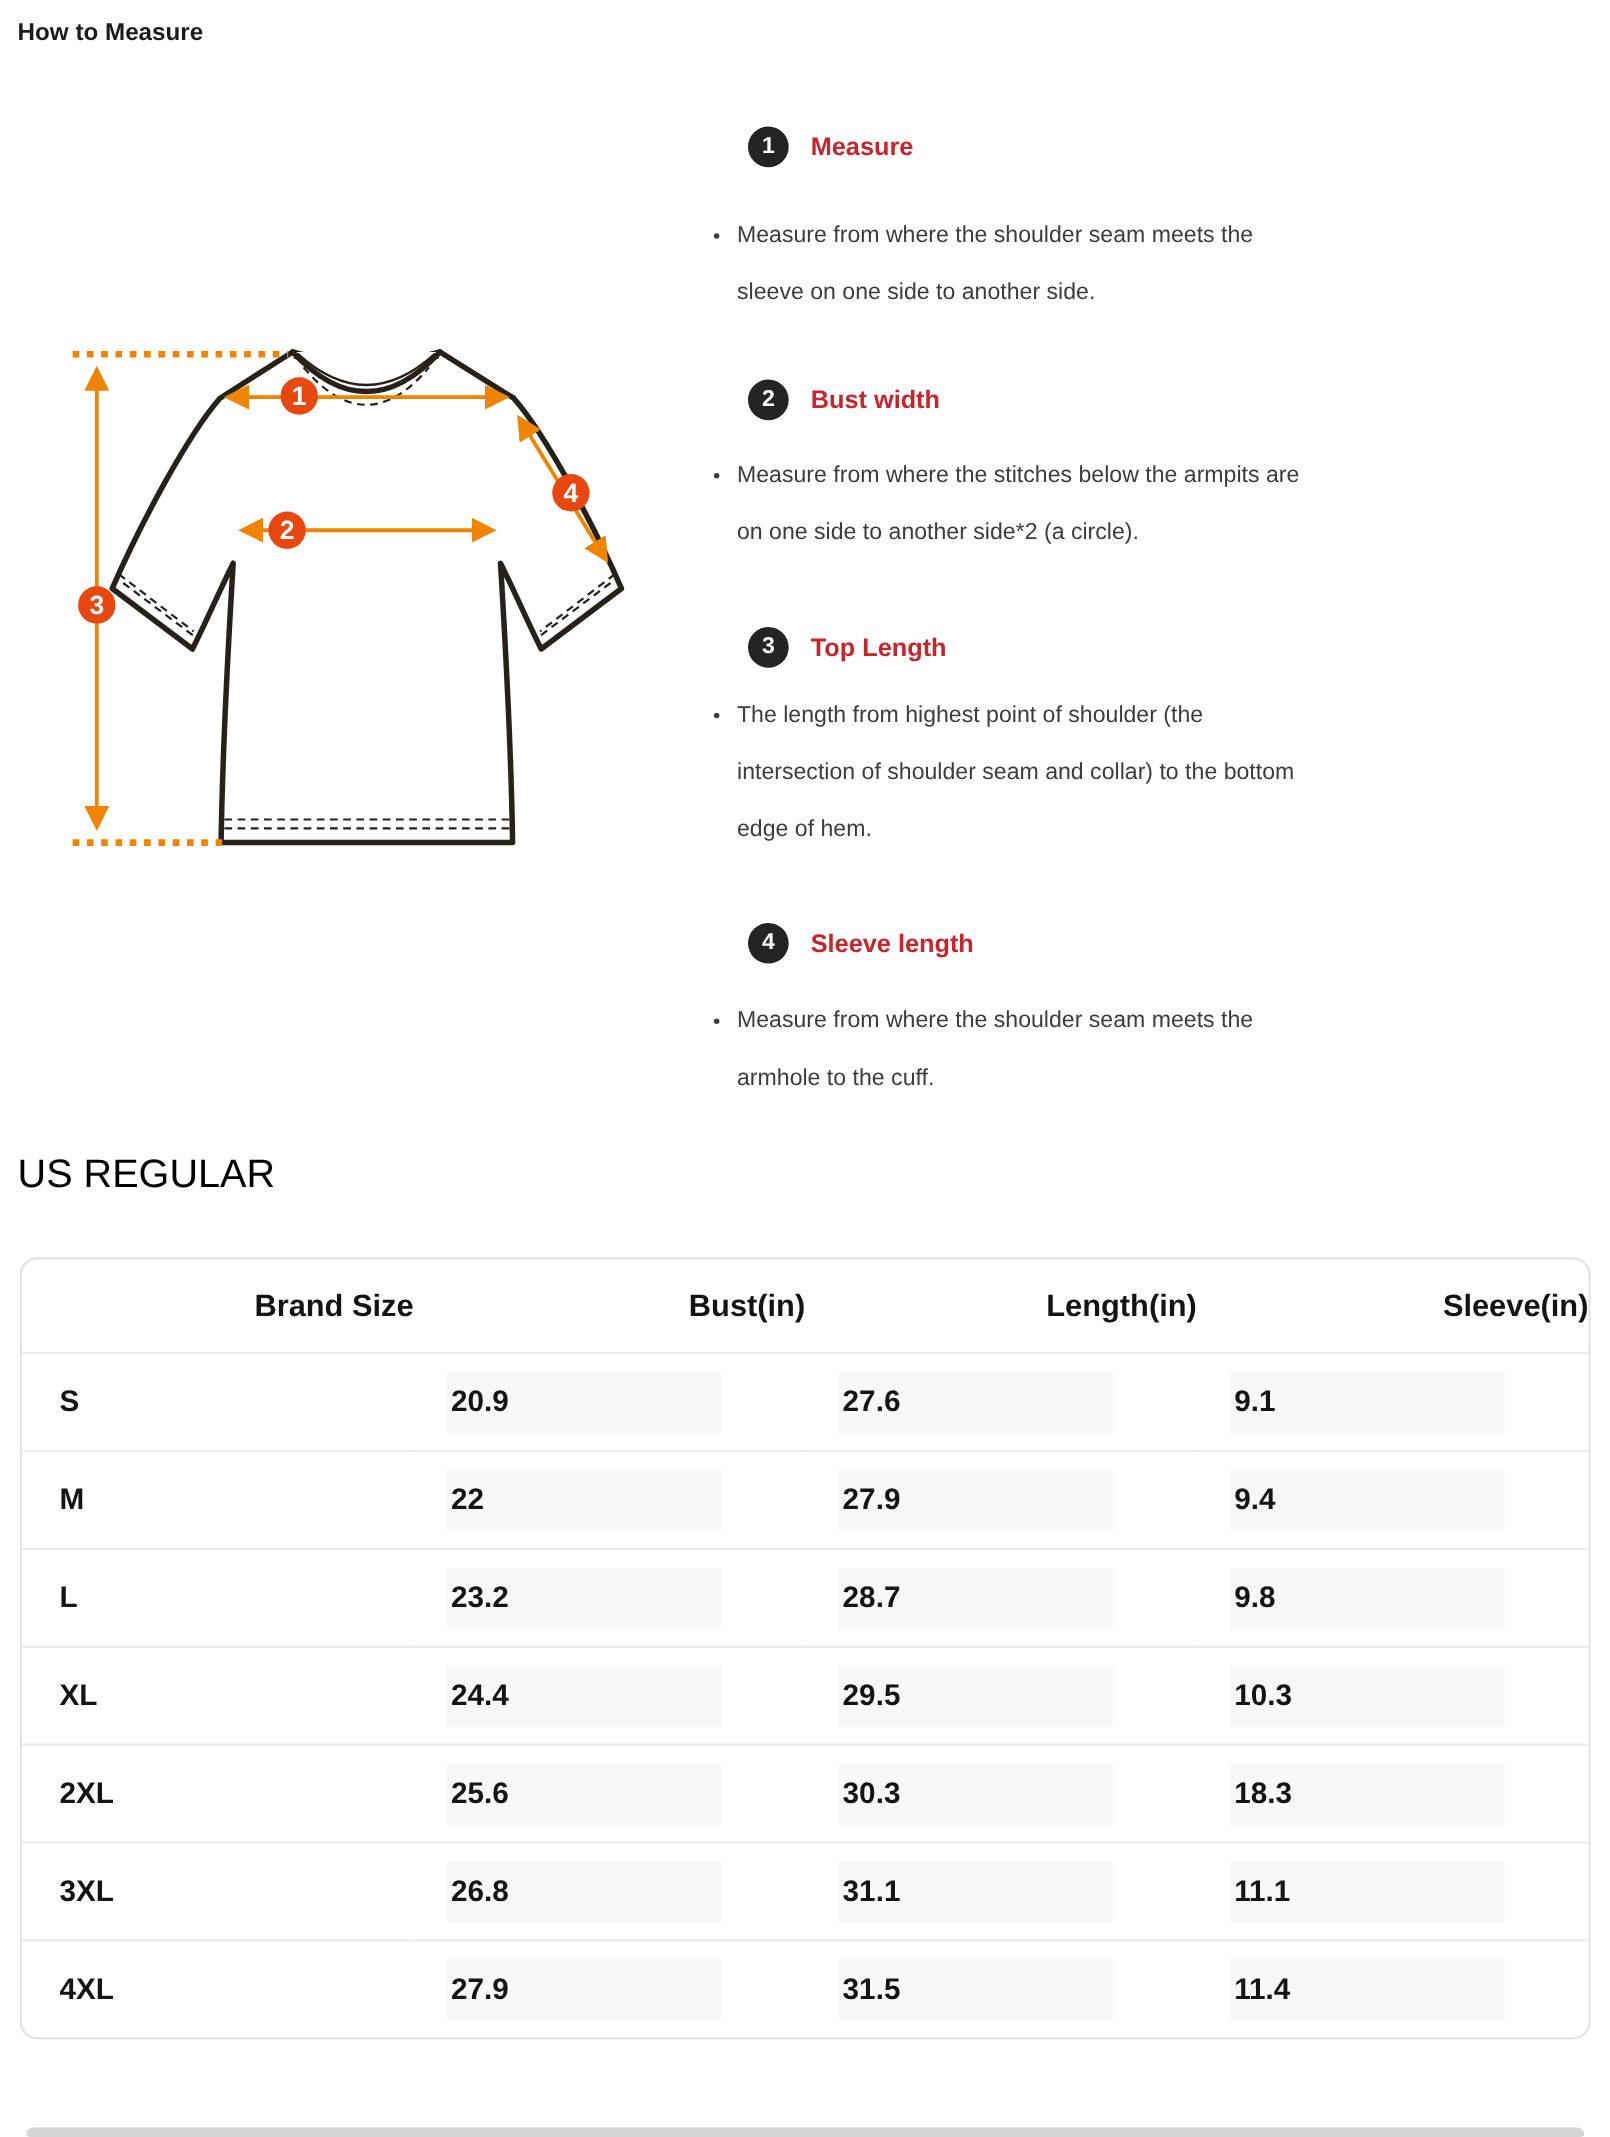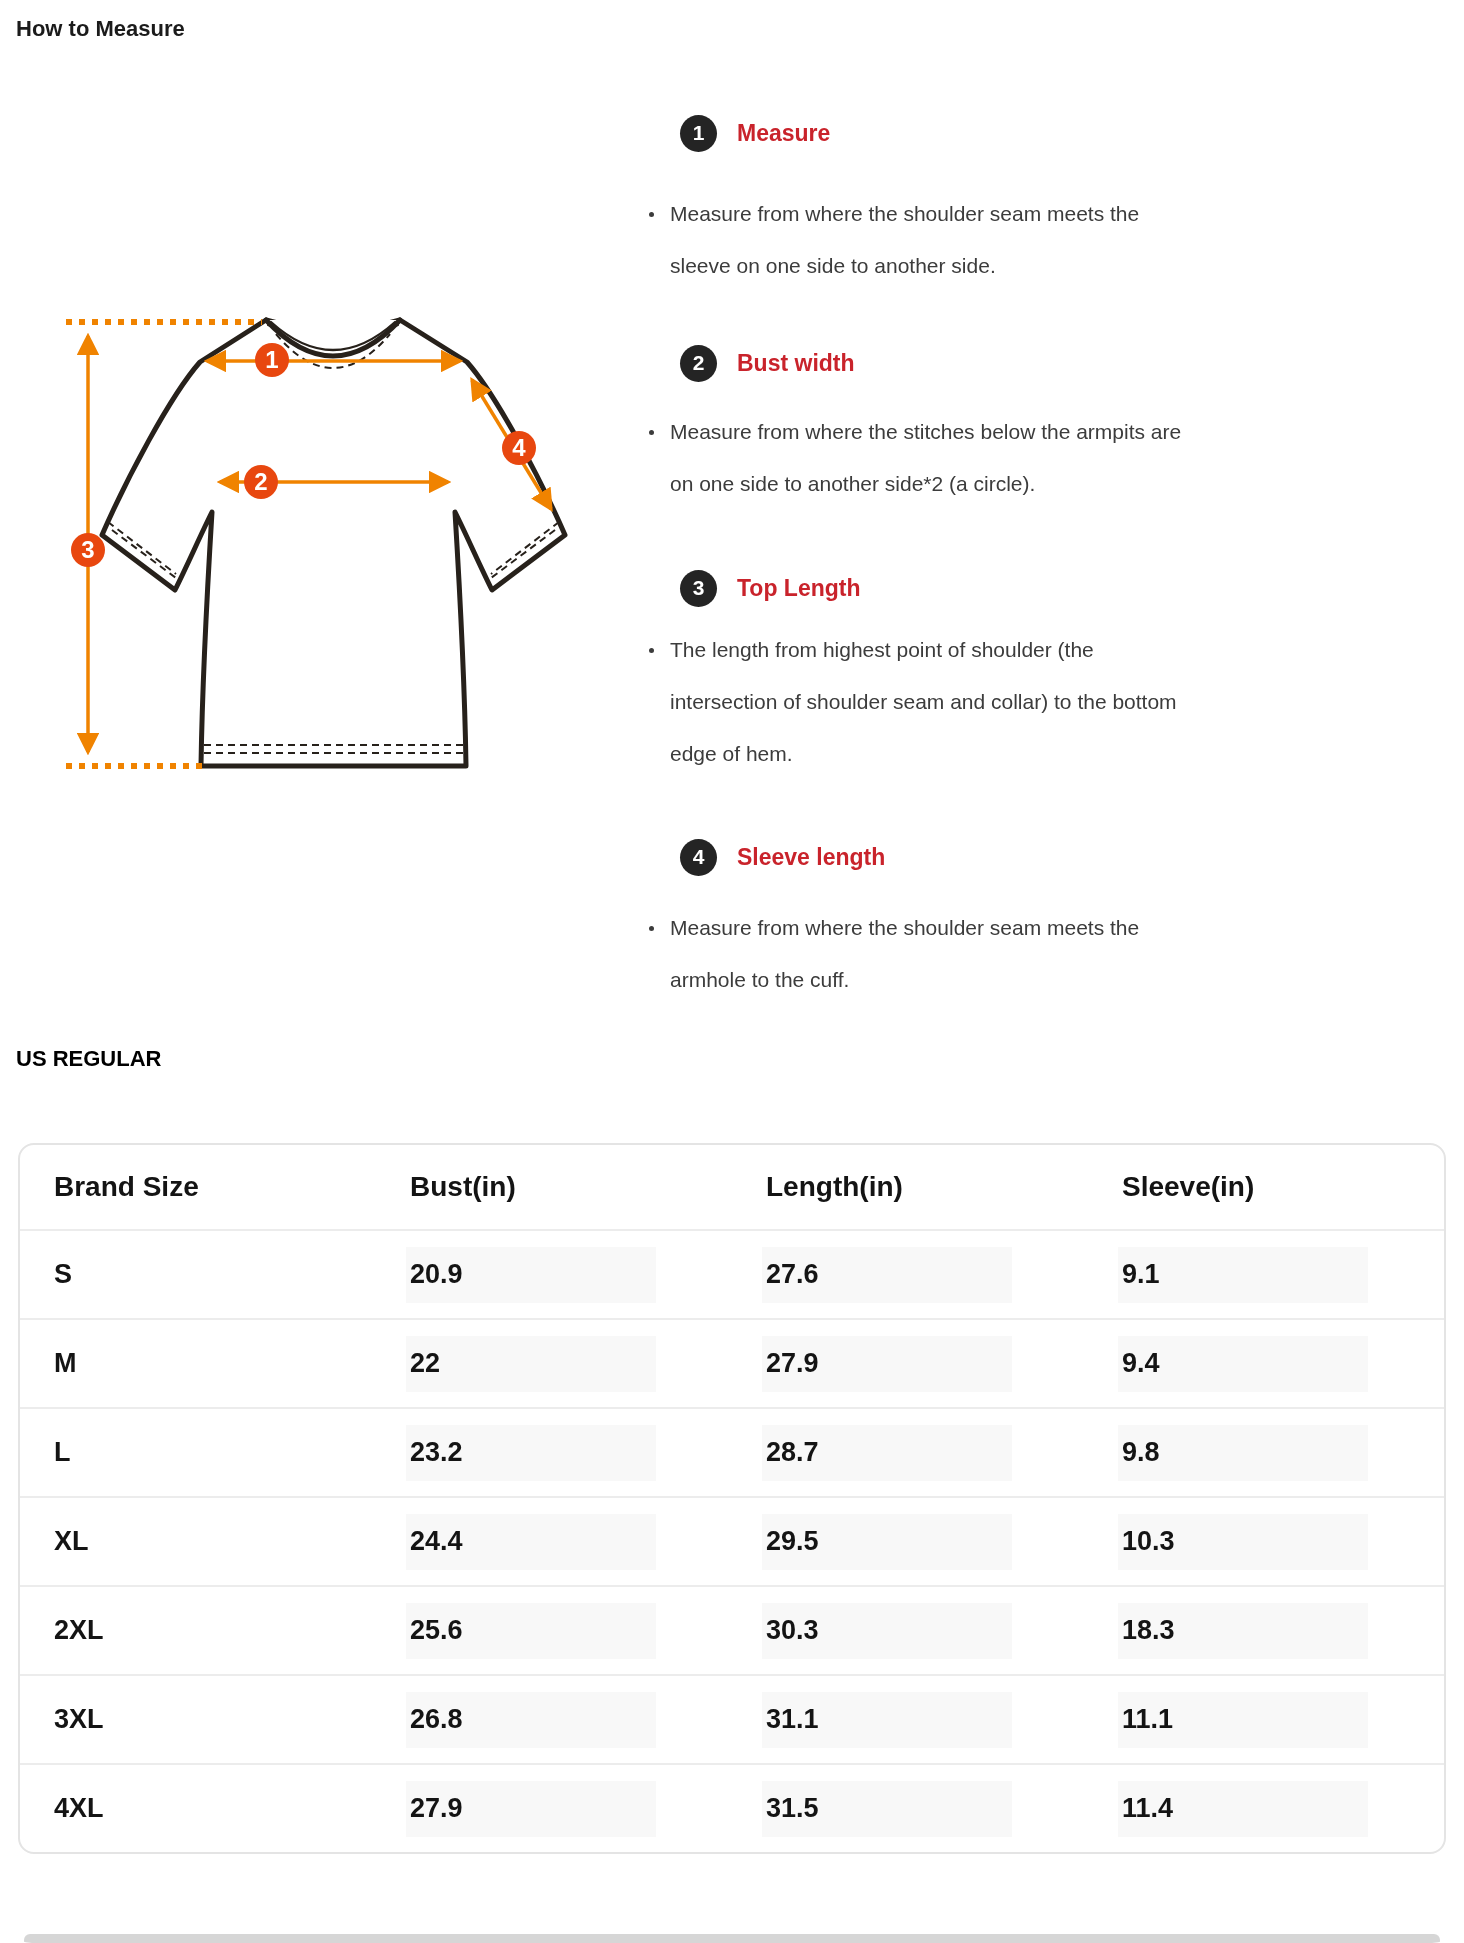--- a/index.html
+++ b/index.html
@@ -24,26 +24,26 @@
   .s1h{top:114px}.s2h{top:344px}.s3h{top:569px}.s4h{top:838px}
   .stepnum{width:37px;height:37px;border-radius:50%;background:#242424;color:#fff;
            font-weight:bold;font-size:21px;display:flex;align-items:center;justify-content:center;flex:none;}
   .steptitle{font-size:23px;font-weight:bold;color:#C9232B;}
   .step-body{position:absolute;left:649px;display:flex;width:640px;}
   .s1b{top:188px}.s2b{top:406px}.s3b{top:624px}.s4b{top:902px}
   .bullet-dot{width:5px;height:5px;border-radius:50%;background:#3c3c3c;margin:24px 16px 0 0;flex:none;}
   .desc{margin:0;font-size:21px;line-height:52px;color:#3c3c3c;white-space:pre-line;}
 
   
-  .chart-title{position:absolute;left:16px;top:1046px;margin:0;font-size:22px;font-weight:bold;color:#000;}
+  .chart-title{position:absolute;left:16px;top:1046px;margin:0;font-size:36px;font-weight:normal;color:#000;}
   .table-wrap{position:absolute;left:18px;top:1143px;width:1428px;border:2px solid #e4e4e4;
               border-radius:16px;overflow:hidden;background:#fff;box-sizing:border-box;}
   table.size-table{width:100%;border-collapse:collapse;table-layout:fixed;}
   .size-table th,.size-table td{text-align:left;padding:0 0 0 34px;font-weight:bold;color:#141414;position:relative;}
-  .size-table th{height:84px;font-size:28px;}
+  .size-table th{height:84px;font-size:28px;text-align:right;}
   .size-table td{height:87px;font-size:27px;}
   .size-table tbody tr{border-top:2px solid #ececec;}
   .size-table td:not(:first-child)::before{content:"";position:absolute;left:30px;top:50%;
               margin-top:-28px;width:250px;height:56px;background:#f8f8f8;}
   .cellval{position:relative;}
 
   .bottom-band{position:absolute;left:24px;top:1934px;width:1416px;height:14px;background:#d6d6d6;border-radius:6px;}
 </style>
 </head>
 <body>

